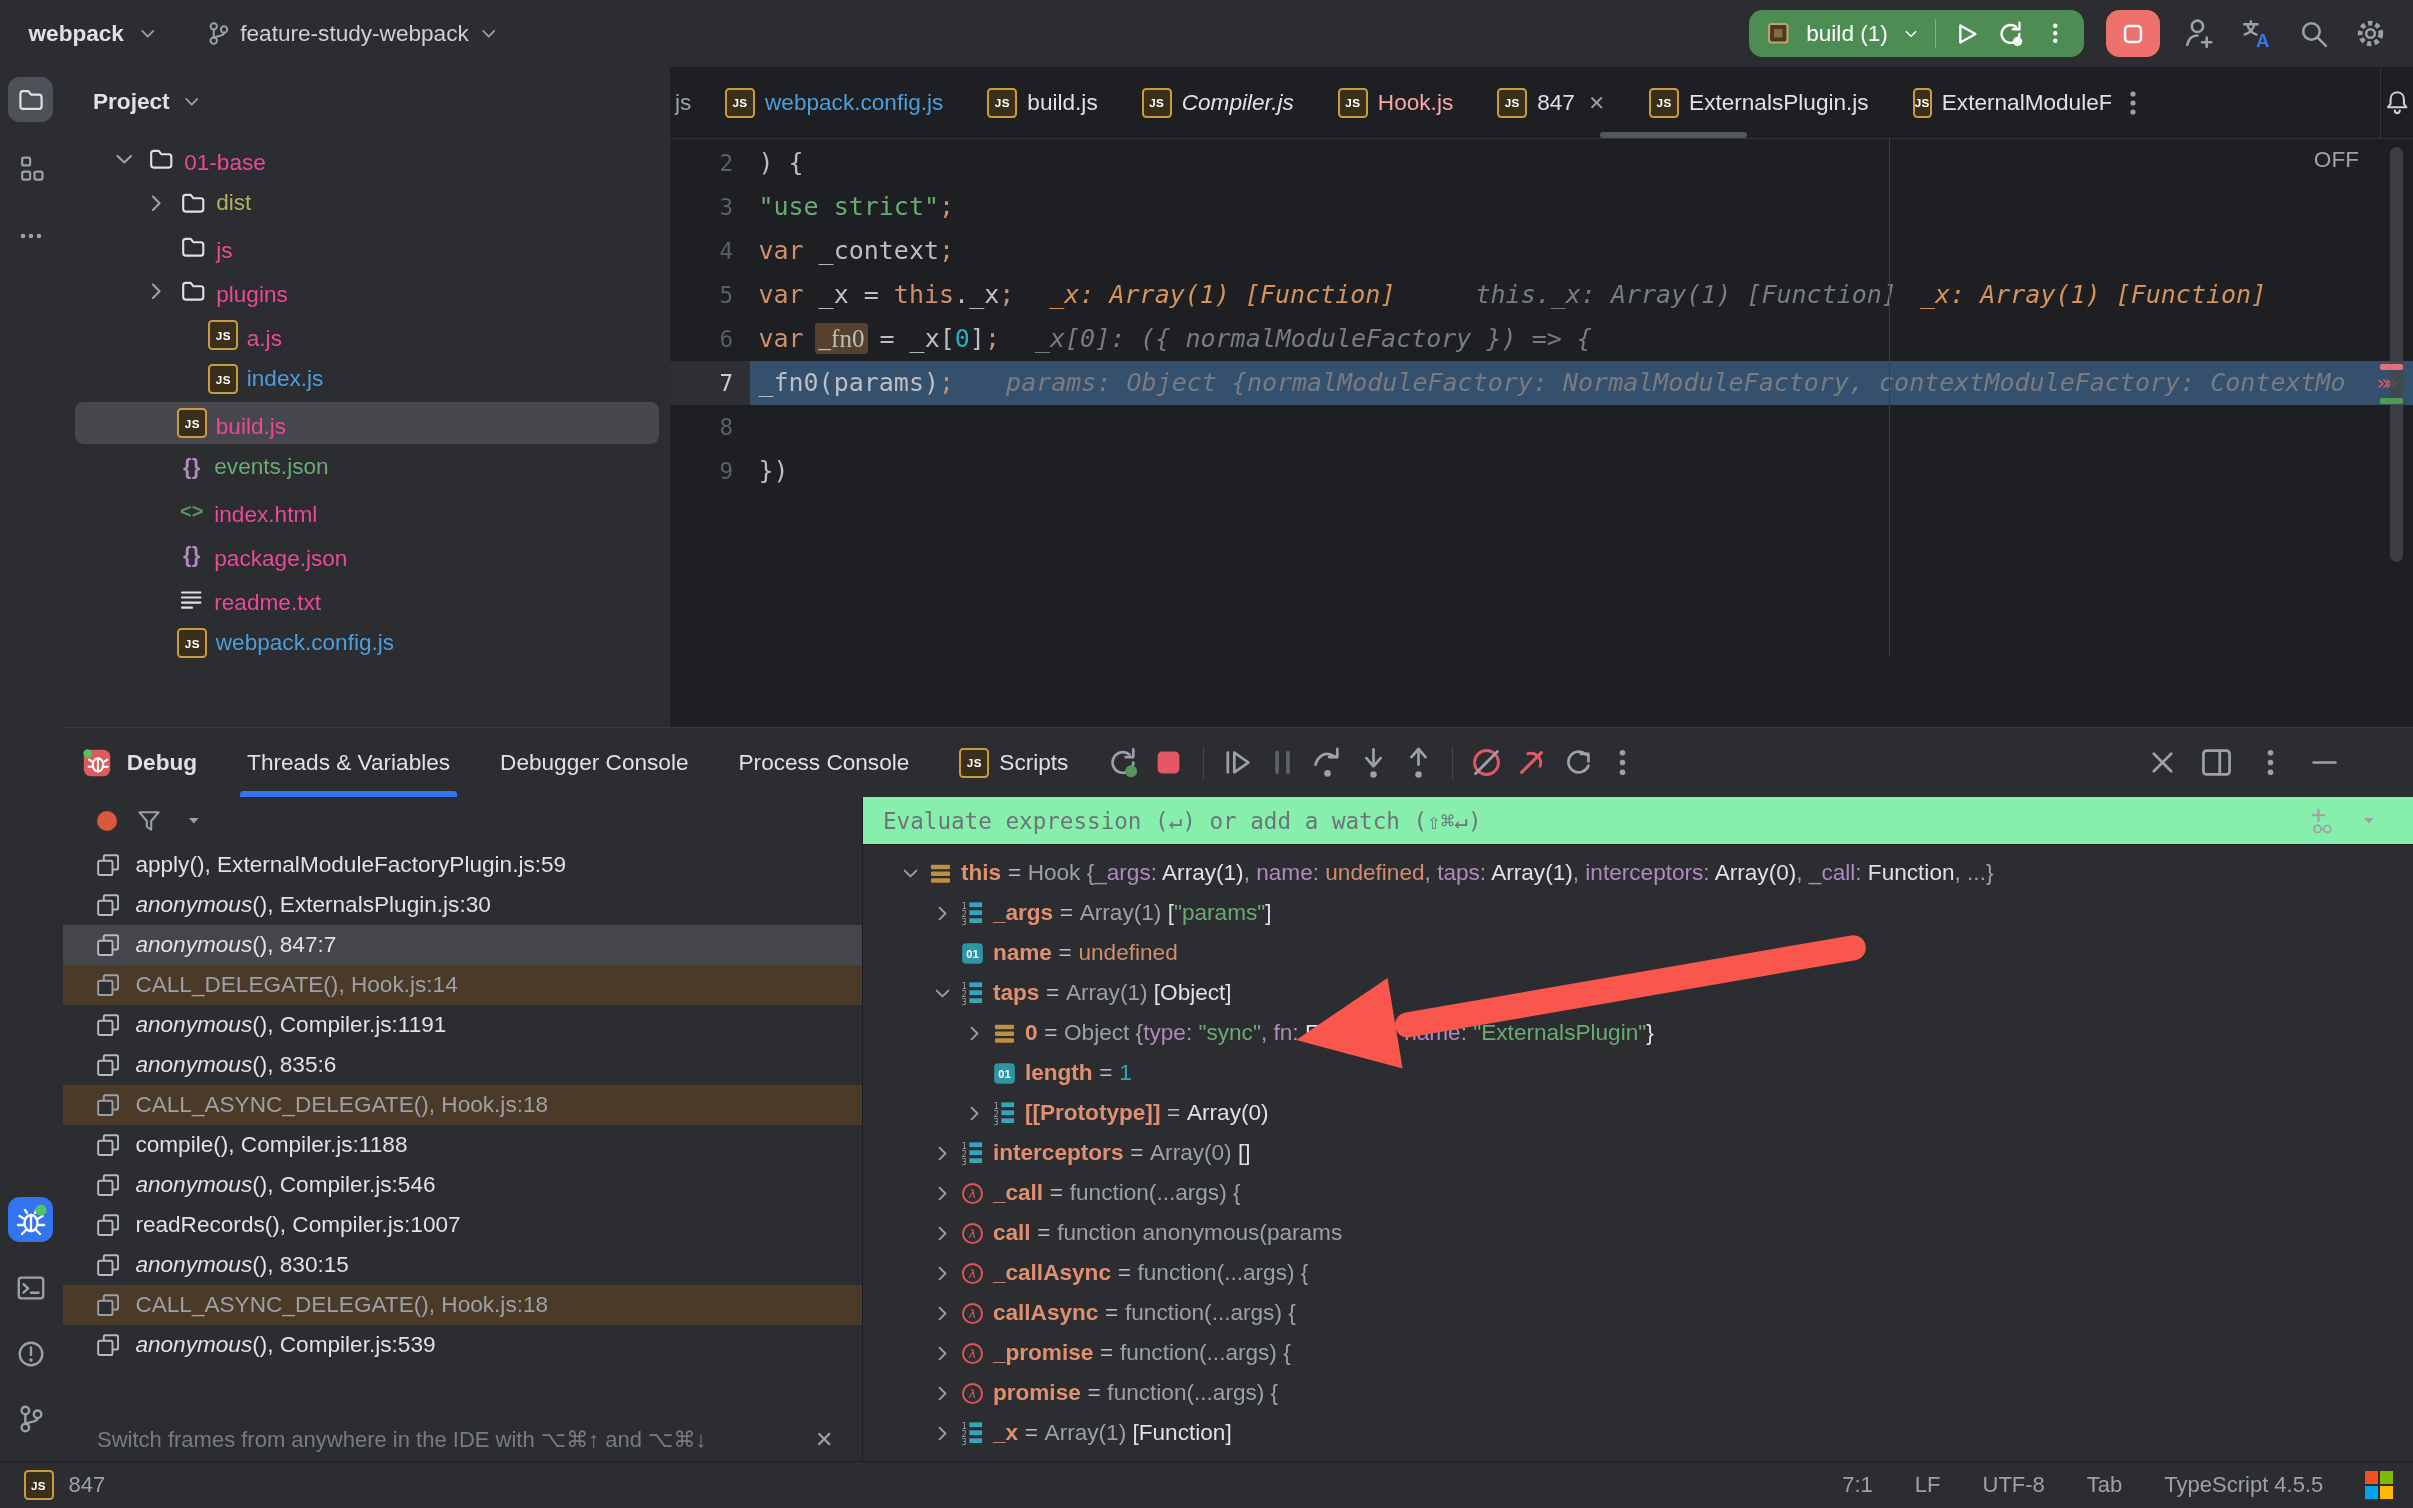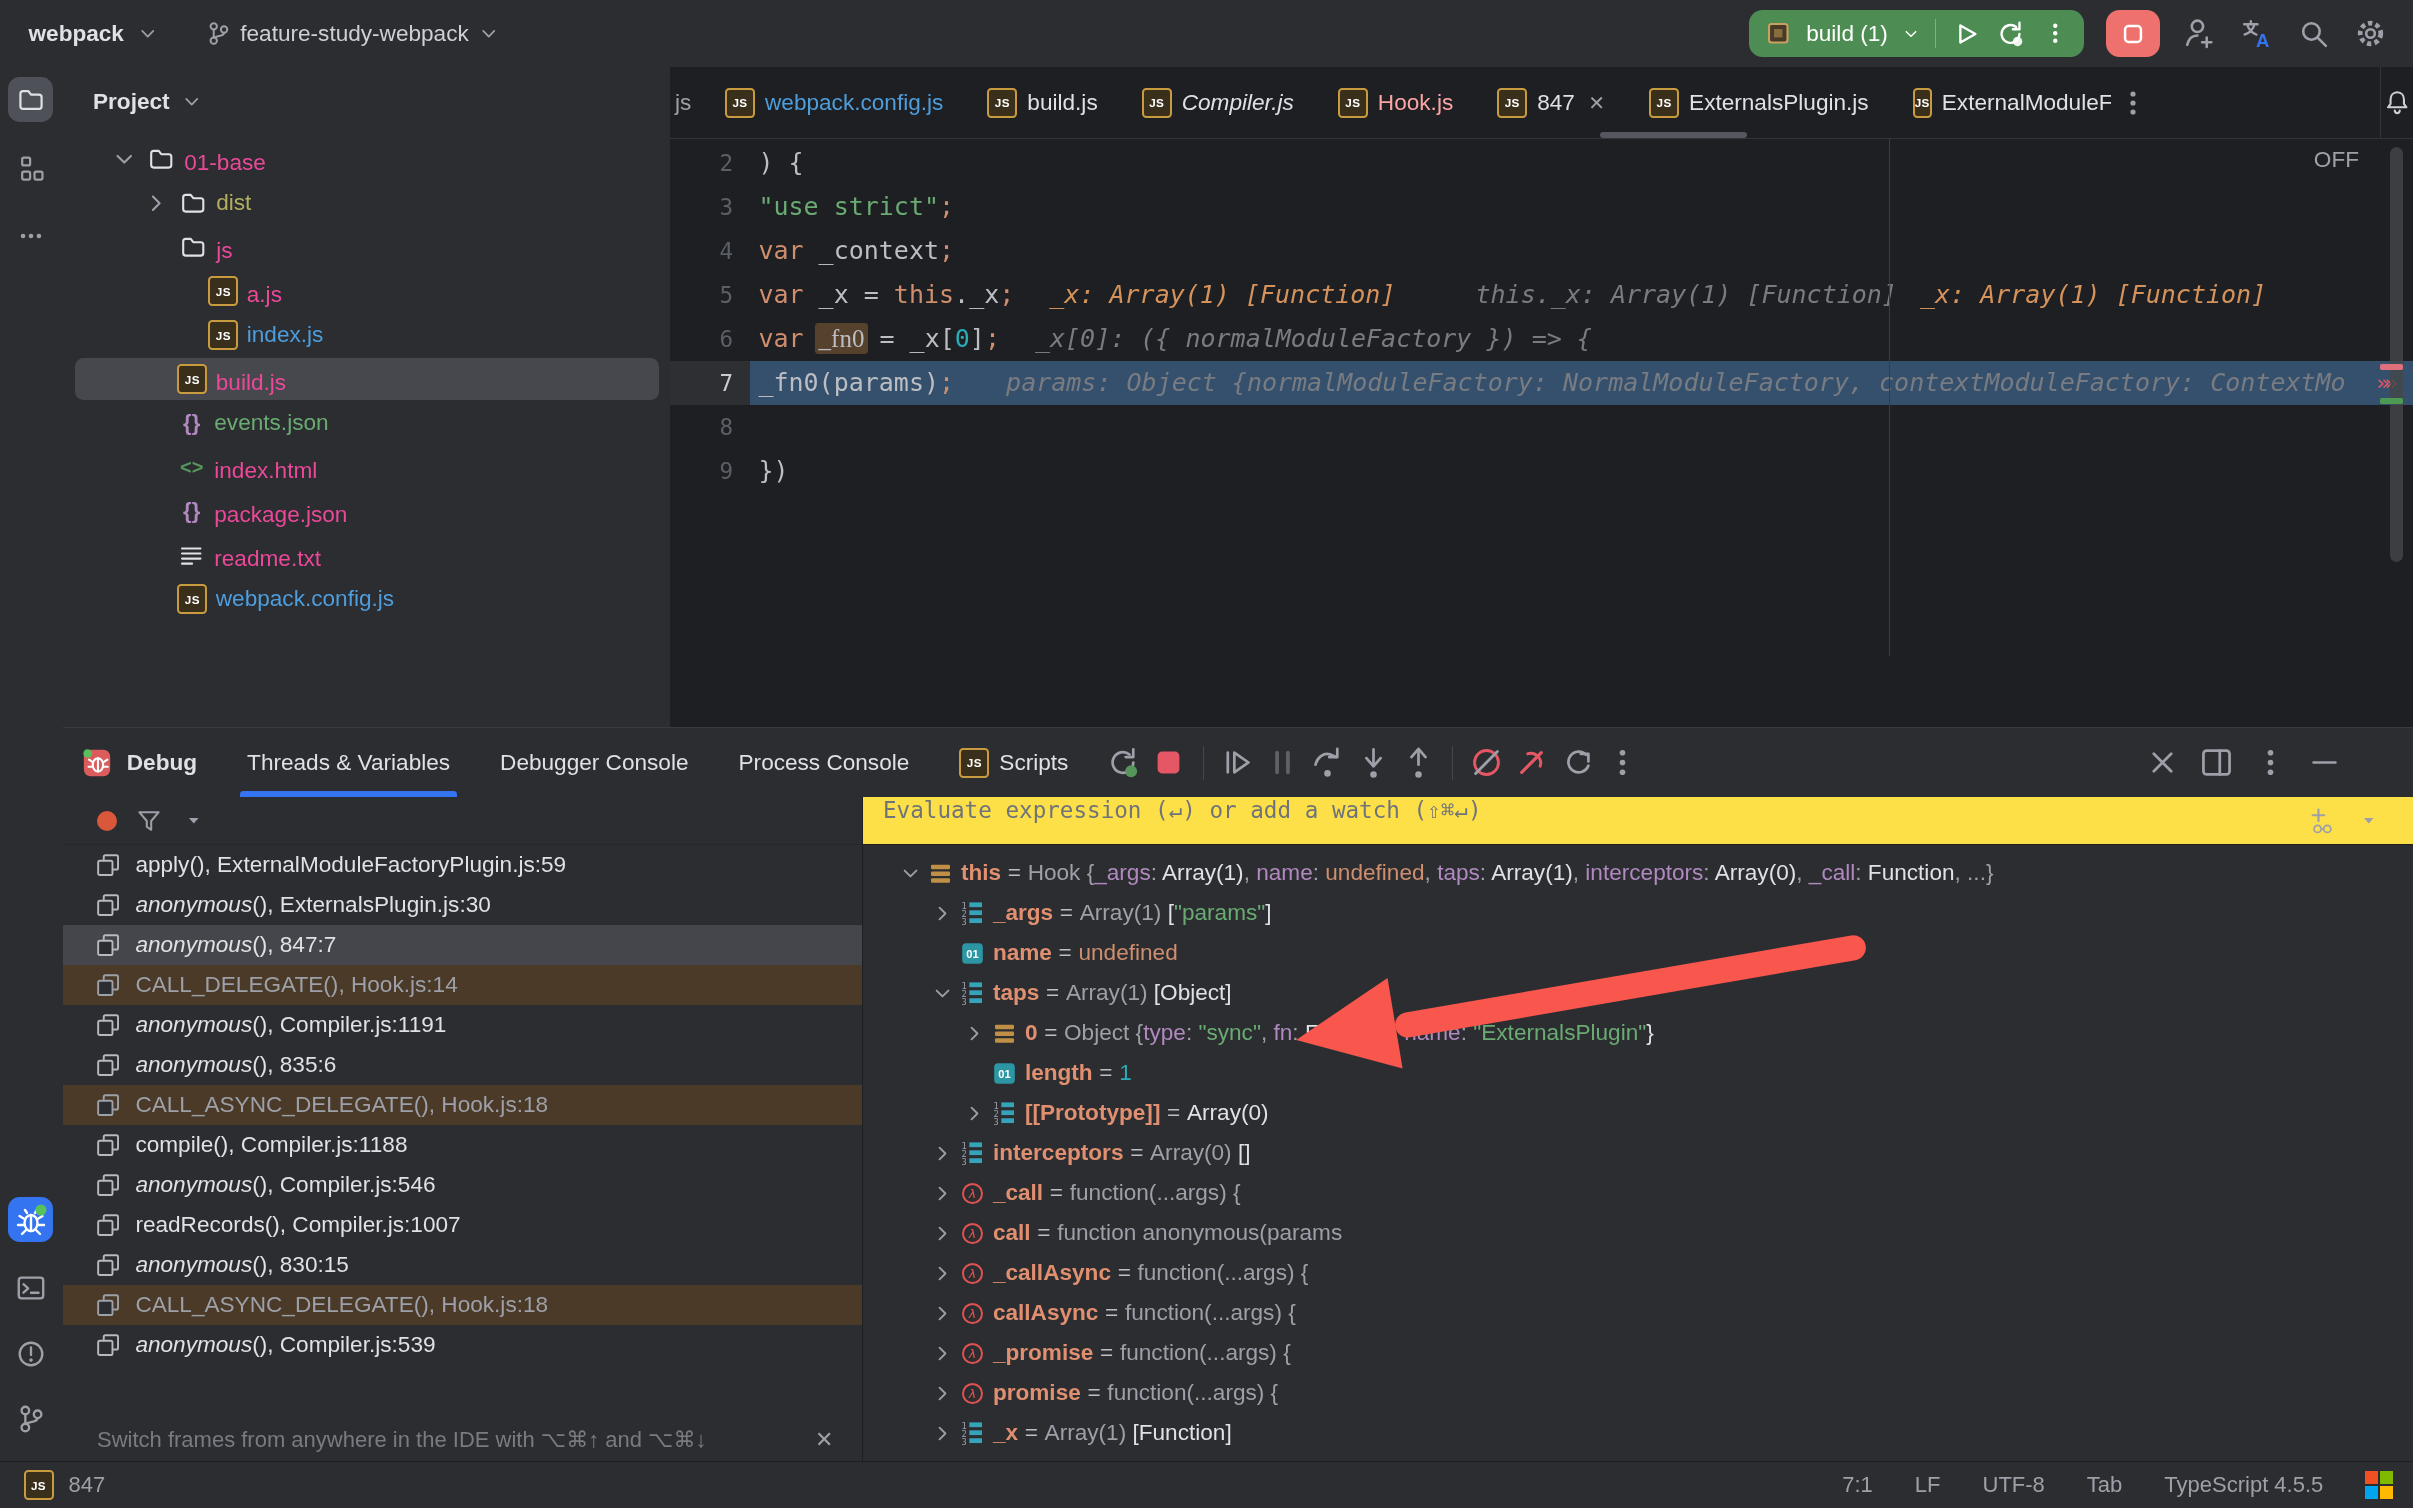--- a/index.html
+++ b/index.html
@@ -104,21 +104,21 @@
   .frow{height:40px;display:flex;align-items:center;gap:13.4px;padding-left:32px;white-space:nowrap;}
   .frow.sel{background:#44464b;}
   .frow.lib{background:#4a3a27;color:#9da0a8;}
   .frow .fic{width:27px;height:27px;color:#b6b9bf;}
   .frow.lib .fic{color:#9da0a8;}
   .fhint{position:absolute;left:0;right:0;bottom:0;height:47px;display:flex;align-items:center;
          color:#787c82;font-size:22px;padding:0 28.5px 0 34px;}
   .fhint .x{margin-left:auto;color:#9da0a8;font-size:22px;}
   
   .vars{position:absolute;top:0;left:799px;right:0;bottom:0;border-left:1.7px solid #1e1f22;overflow:hidden;}
-  .evalbar{height:47px;display:flex;border-bottom:0.8px solid #1e1f22;background:#fde047;}
+  .evalbar{height:47px;display:flex;align-items:center;border-bottom:0.8px solid #1e1f22;background:#86efac;}
   .evalbar .ph{font-family:"DejaVu Sans Mono","Liberation Mono",monospace;color:#6f737a;font-size:22.6px;margin-left:20px;}
   .evalbar .right{margin-left:auto;display:flex;align-items:center;gap:20px;padding-right:34px;color:#9da0a8;}
   .vtree{position:relative;margin-top:8.4px;}
   .vrow{height:40px;display:flex;align-items:center;white-space:nowrap;}
   .vrow .chev{width:25px;height:25px;flex:0 0 25px;}
   .vrow .vic{width:27px;height:27px;margin:0 6.7px 0 4.2px;}
   .vname{color:#e09070;font-weight:700;}
   .veq{color:#bcbec4;padding:0 6.7px;}
   .v-dim{color:#9da0a8;} .v-val{color:#dfe1e5;} .v-key{color:#b189c0;} .v-kw{color:#cf8e6d;}
   .v-num{color:#2aacb8;} .v-str{color:#6aab73;}
@@ -336,20 +336,34 @@
         <div class="trow">
           <span style="width: 108px; flex: 0 0 108px;"></span>
           <span class="ic" style="width: 28.5px; height: 28.5px;">
             <svg viewBox="0 0 34 34">
               <path d="M5 10c0-2 1-3 3-3h6l3 4h9c2 0 3 1 3 3v10c0 2-1 3-3 3H8c-2 0-3-1-3-3z" stroke="currentColor" fill="none" stroke-width="2.5" stroke-linecap="round" stroke-linejoin="round"></path>
             </svg>
           </span>
           <span class="lbl c-white">js</span>
         </div>
         <div class="trow">
+          <span style="width: 71px; flex: 0 0 71px;"></span>
+          <span class="ic chev" style="width: 28.5px; height: 28.5px;">
+            <svg viewBox="0 0 34 34">
+              <polyline points="13,9 21,17 13,25" stroke="currentColor" fill="none" stroke-width="2.5" stroke-linecap="round" stroke-linejoin="round"></polyline>
+            </svg>
+          </span>
+          <span class="ic" style="width: 28.5px; height: 28.5px;">
+            <svg viewBox="0 0 34 34">
+              <path d="M5 10c0-2 1-3 3-3h6l3 4h9c2 0 3 1 3 3v10c0 2-1 3-3 3H8c-2 0-3-1-3-3z" stroke="currentColor" fill="none" stroke-width="2.5" stroke-linecap="round" stroke-linejoin="round"></path>
+            </svg>
+          </span>
+          <span class="lbl c-white">plugins</span>
+        </div>
+        <div class="trow">
           <span style="width: 137px; flex: 0 0 137px;"></span>
           <span class="jsbox">JS</span>
           <span class="lbl c-white">a.js</span>
         </div>
         <div class="trow">
           <span style="width: 137px; flex: 0 0 137px;"></span>
           <span class="jsbox">JS</span>
           <span class="lbl c-blue">index.js</span>
         </div>
         <div class="trow">

